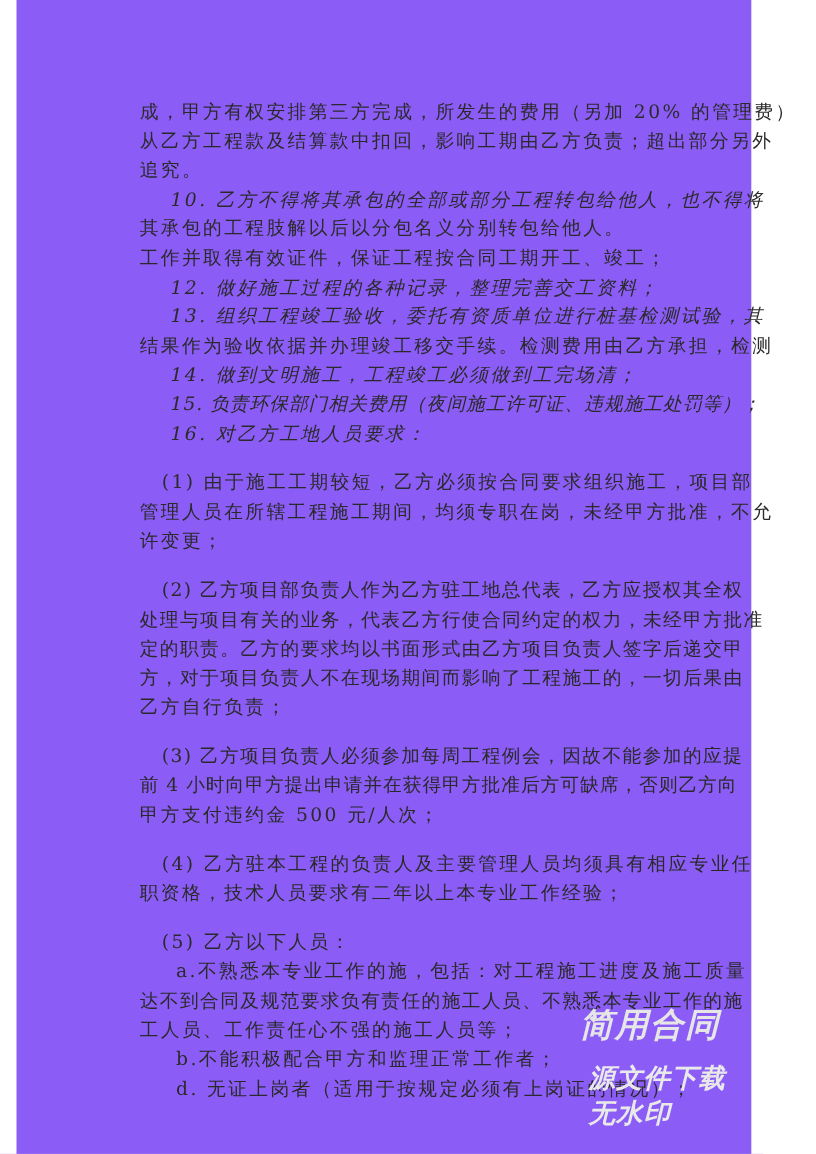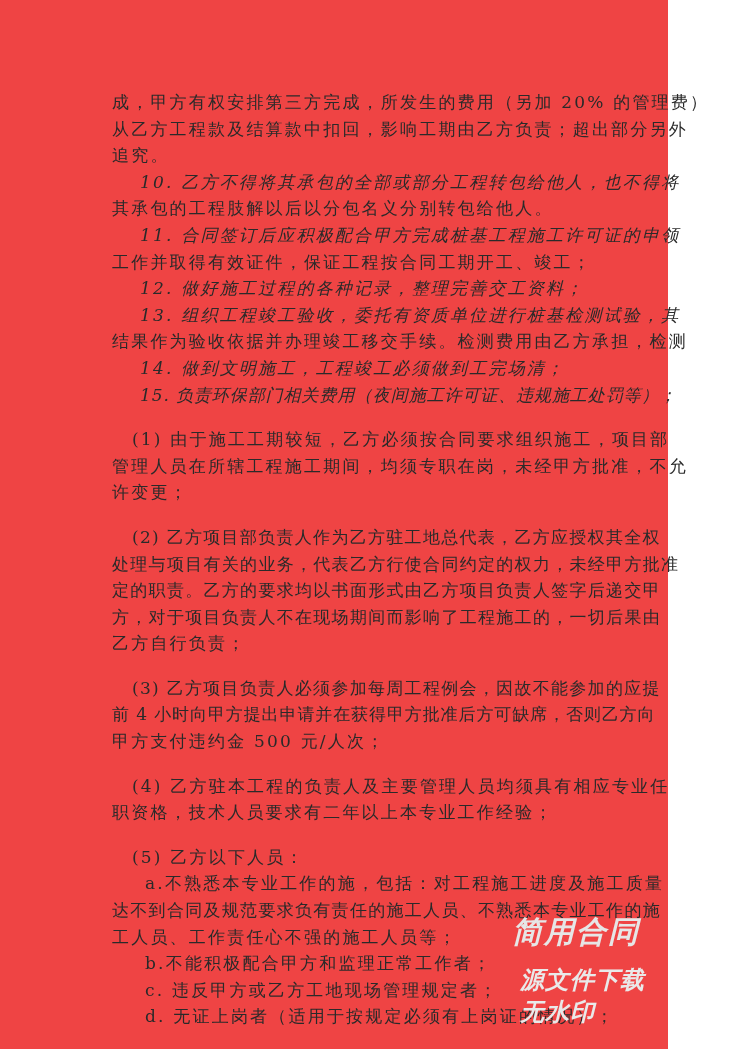--- a/index.html
+++ b/index.html
@@ -1,20 +1,20 @@
 <!DOCTYPE html>
 <html><head>
 <meta charset="utf-8">
 <style>
   html, body { margin: 0; padding: 0; }
   body {
     width: 742px; height: 1049px; background: #ffffff; position: relative; overflow: hidden;
     font-family: "DejaVu Serif", "Liberation Serif", serif; color: #222222;
   }
-  .page { position: absolute; left: 0; top: 0; width: 668px; height: 1049px; background: #ef4444; }
+  .page { position: absolute; left: 15px; top: 0; width: 668px; height: 1049px; background: #8b5cf6; }
   .content { position: absolute; left: 112px; top: 89px; width: 520px; }
   .line {
     height: 26.6px; line-height: 26.6px; font-size: 17px; white-space: nowrap;
     letter-spacing: 2.2px; color: #2a2a2a;
   }
   .ind-num { padding-left: 28px; font-style: italic; }
   .ind-paren { padding-left: 20px; margin-top: 18px; }
   .ind-alpha { padding-left: 33px; }
   .tight { letter-spacing: 1.3px; }
   .tighter { letter-spacing: 0.9px; }
@@ -30,44 +30,43 @@
 </head>
 <body>
 
 <div class="page">
   <div class="content">
     <div class="line">成，甲方有权安排第三方完成，所发生的费用（另加 20% 的管理费）</div>
     <div class="line">从乙方工程款及结算款中扣回，影响工期由乙方负责；超出部分另外</div>
     <div class="line">追究。</div>
     <div class="line ind-num">10. 乙方不得将其承包的全部或部分工程转包给他人，也不得将</div>
     <div class="line">其承包的工程肢解以后以分包名义分别转包给他人。</div>
-    <div class="line ind-num">11. 合同签订后应积极配合甲方完成桩基工程施工许可证的申领</div>
     <div class="line">工作并取得有效证件，保证工程按合同工期开工、竣工；</div>
     <div class="line ind-num">12. 做好施工过程的各种记录，整理完善交工资料；</div>
     <div class="line ind-num">13. 组织工程竣工验收，委托有资质单位进行桩基检测试验，其</div>
     <div class="line">结果作为验收依据并办理竣工移交手续。检测费用由乙方承担，检测</div>
     <div class="line ind-num">14. 做到文明施工，工程竣工必须做到工完场清；</div>
     <div class="line ind-num tighter">15. 负责环保部门相关费用（夜间施工许可证、违规施工处罚等）；</div>
+    <div class="line ind-num">16. 对乙方工地人员要求：</div>
     <div class="line ind-paren">(1) 由于施工工期较短，乙方必须按合同要求组织施工，项目部</div>
     <div class="line">管理人员在所辖工程施工期间，均须专职在岗，未经甲方批准，不允</div>
     <div class="line">许变更；</div>
     <div class="line ind-paren tight">(2) 乙方项目部负责人作为乙方驻工地总代表，乙方应授权其全权</div>
     <div class="line tight">处理与项目有关的业务，代表乙方行使合同约定的权力，未经甲方批准</div>
     <div class="line tight">定的职责。乙方的要求均以书面形式由乙方项目负责人签字后递交甲</div>
     <div class="line tight">方，对于项目负责人不在现场期间而影响了工程施工的，一切后果由</div>
     <div class="line">乙方自行负责；</div>
     <div class="line ind-paren tight">(3) 乙方项目负责人必须参加每周工程例会，因故不能参加的应提</div>
     <div class="line tighter">前 4 小时向甲方提出申请并在获得甲方批准后方可缺席，否则乙方向</div>
     <div class="line">甲方支付违约金 500 元/人次；</div>
     <div class="line ind-paren">(4) 乙方驻本工程的负责人及主要管理人员均须具有相应专业任</div>
     <div class="line">职资格，技术人员要求有二年以上本专业工作经验；</div>
     <div class="line ind-paren">(5) 乙方以下人员：</div>
     <div class="line ind-alpha">a.不熟悉本专业工作的施，包括：对工程施工进度及施工质量</div>
     <div class="line tight">达不到合同及规范要求负有责任的施工人员、不熟悉本专业工作的施</div>
     <div class="line">工人员、工作责任心不强的施工人员等；</div>
     <div class="line ind-alpha">b.不能积极配合甲方和监理正常工作者；</div>
-    <div class="line ind-alpha">c. 违反甲方或乙方工地现场管理规定者；</div>
     <div class="line ind-alpha">d. 无证上岗者（适用于按规定必须有上岗证的情况）；</div>
   </div>
 
   <div class="wm1">简用合同</div>
   <div class="wm2">源文件下载无水印</div>
 </div>
 
 </body></html>

